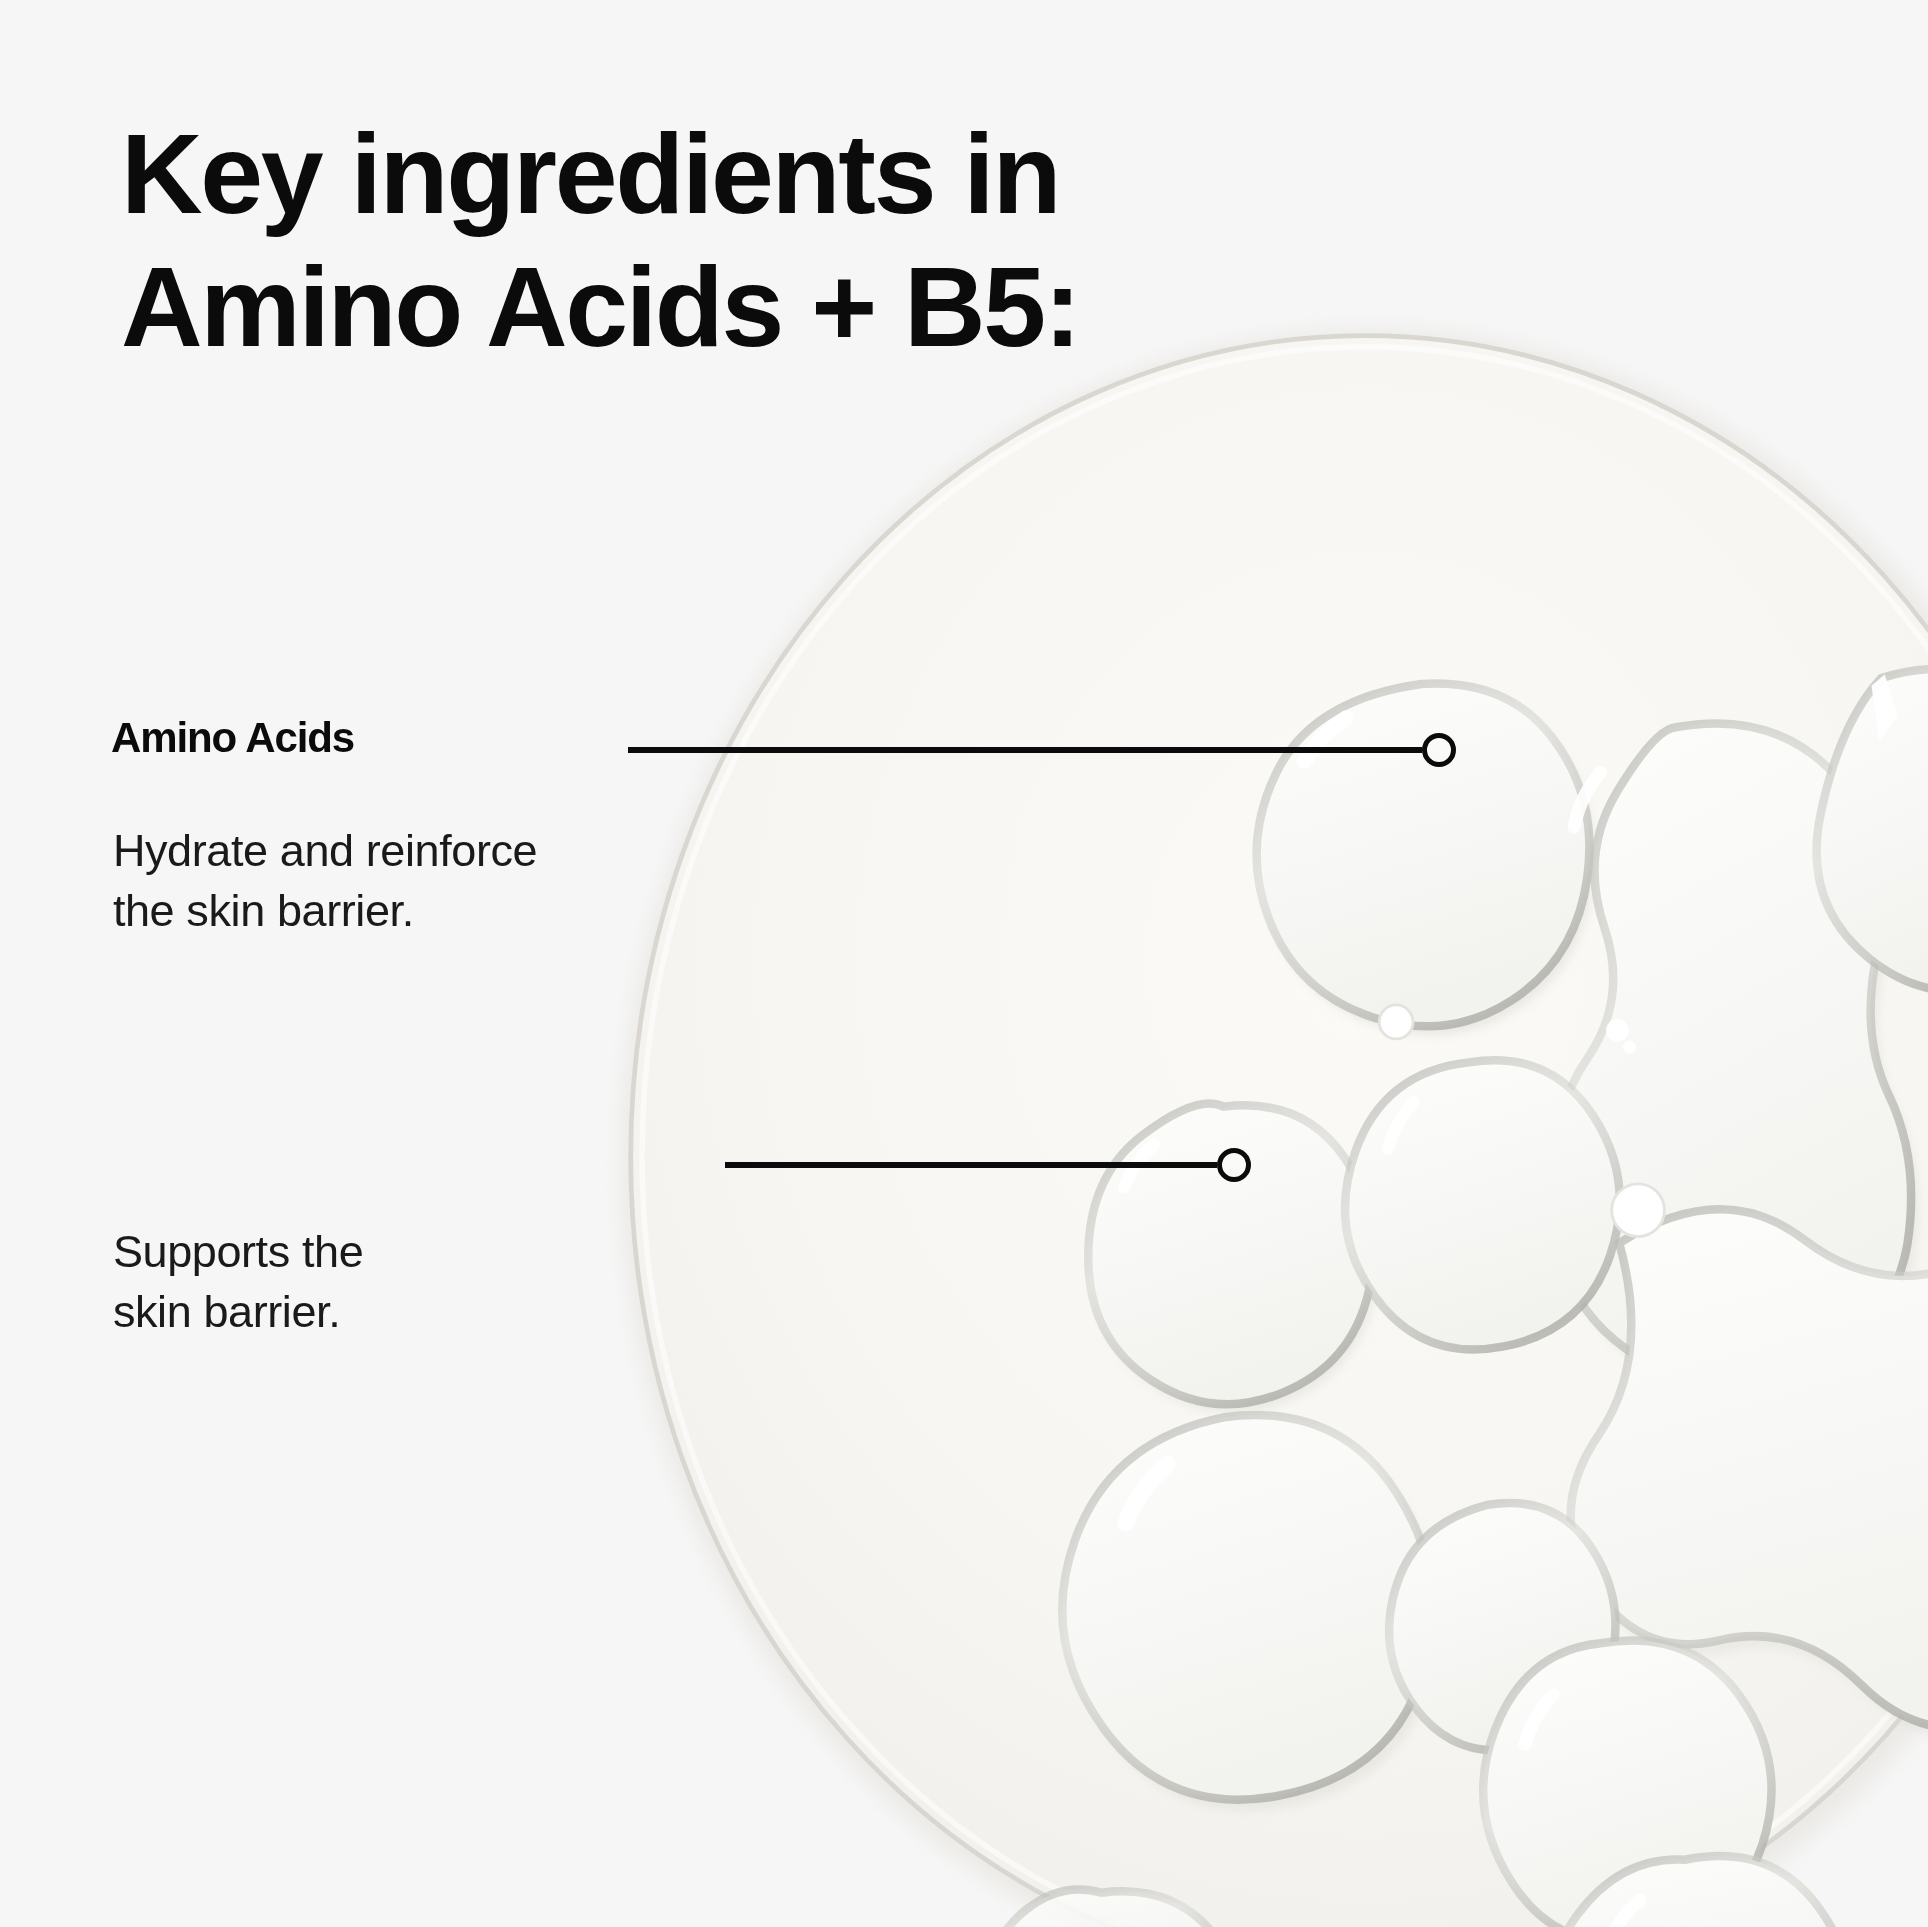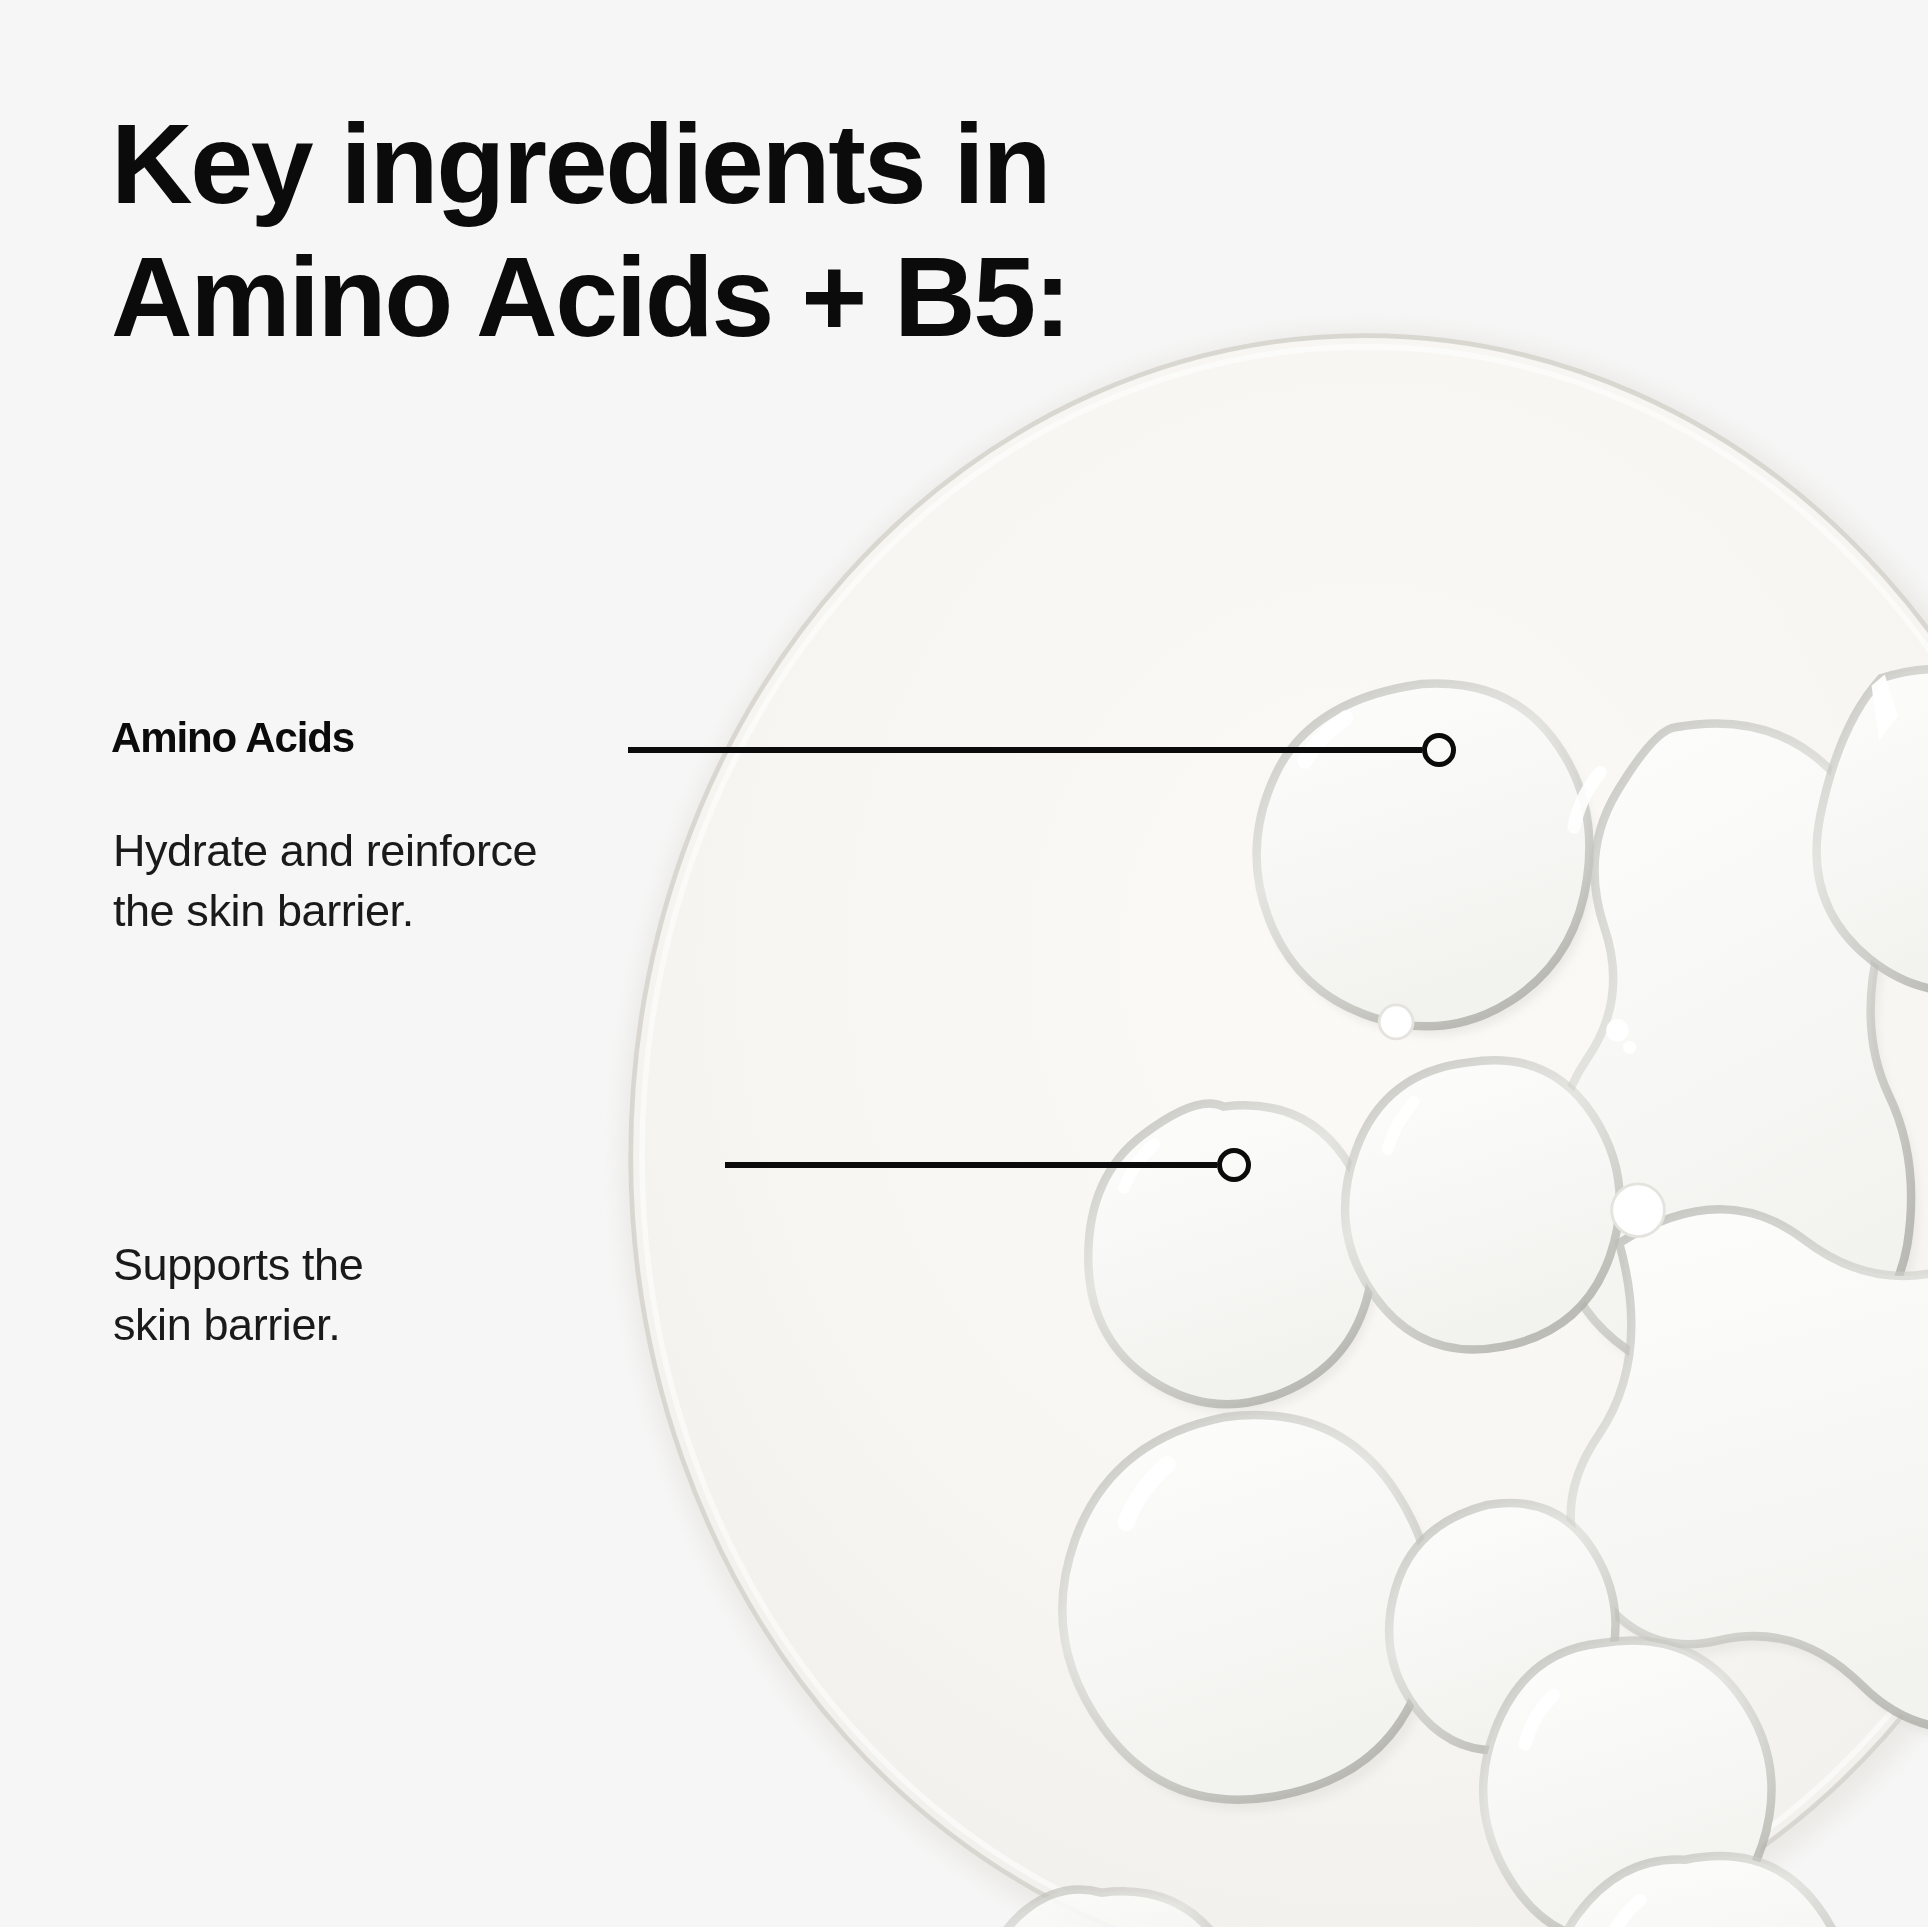--- a/index.html
+++ b/index.html
@@ -35,21 +35,21 @@
     position: absolute;
     left: 111px;
     top: 98px;
     width: 1111px;
     font-size: 113px;
     line-height: 1.18;
     font-weight: 700;
     letter-spacing: -2.3px;
     color: #0b0b0b;
     white-space: pre-line;
-    margin: 0;
+    margin: 10px;
   }
 
   .callout { position: absolute; }
 
   .callout-title {
     position: absolute;
     left: 0;
     top: 0;
     font-size: 42px;
     font-weight: 700;
@@ -199,21 +199,21 @@
   <div class="callout" style="left:111px; top:716px; width:603px; height:301px;">
     <h2 class="callout-title">Amino Acids</h2>
     <p class="callout-desc" style="top:105px;">Hydrate and reinforce
 the skin barrier.</p>
   </div>
 
   <div class="leader" style="left:628px; top:747px; width:794px;"></div>
   <div class="leader-dot" style="left:1422px; top:733px;"></div>
 
   <div class="callout" style="left:111px; top:1130px; width:659px; height:301px;">
-    <p class="callout-desc" style="top:105px;">Supports the
+    <p class="callout-desc" style="top:92px;">Supports the
 skin barrier.</p>
   </div>
 
   <div class="leader" style="left:725px; top:1162px; width:492px;"></div>
   <div class="leader-dot" style="left:1217px; top:1148px;"></div>
 
 </div>
 
 
 </body></html>

